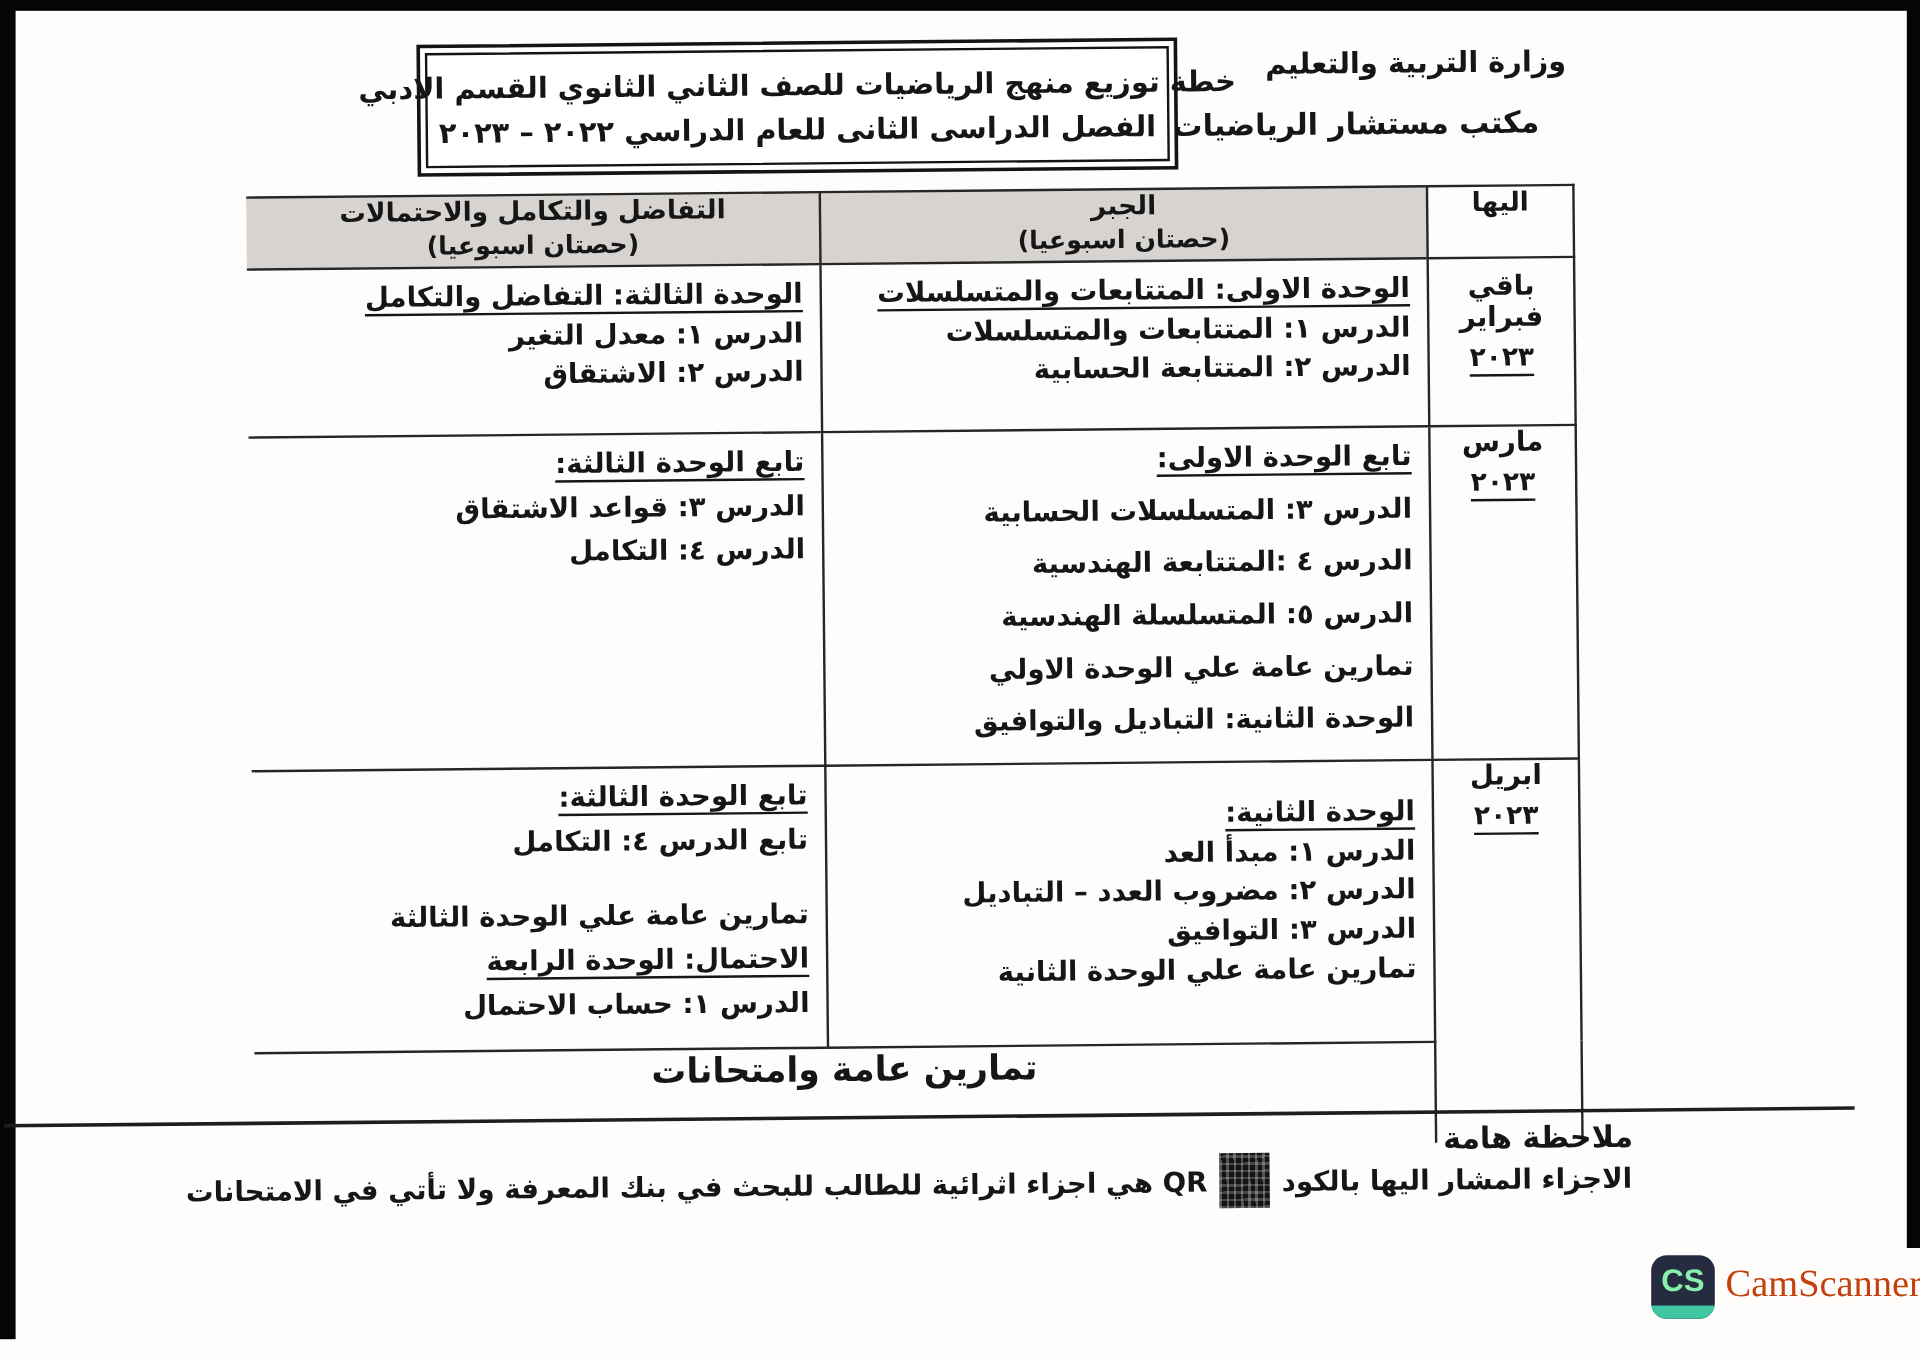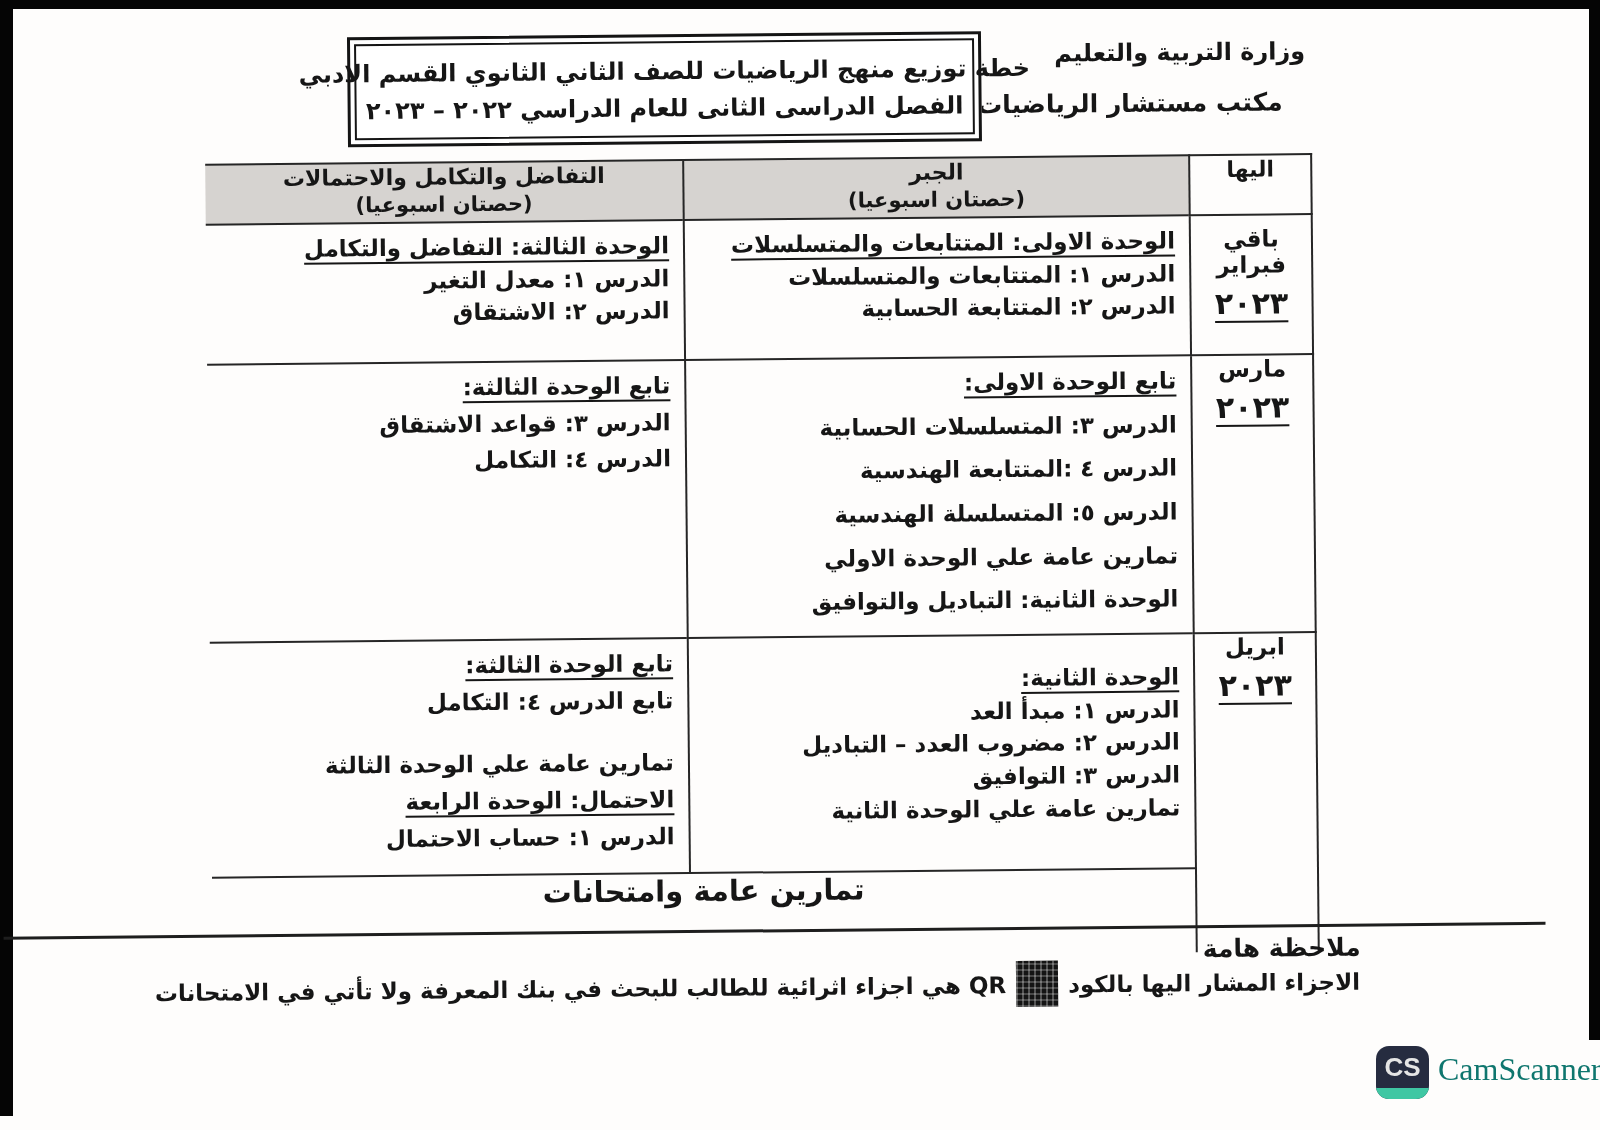--- a/index.html
+++ b/index.html
@@ -60,21 +60,21 @@
   
   .curriculum .no-left { border-left:none; }
   .curriculum .no-bottom { border-bottom:none; }
 
   .hd { height:60px; text-align:center; vertical-align:middle; font-size:22px; line-height:1.25; }
   .hd.gray { background:#d6d3d0; }
   .hd-sub { font-size:21px; }
 
   .month-cell { text-align:center; font-size:23px; }
   .month-cell .month-year {
-    display:inline-block; margin-top:8px; font-size:30px; letter-spacing:4px;
+    display:inline-block; margin-top:8px; font-size:22px; letter-spacing:4px;
     text-decoration:underline; text-decoration-thickness:2px; text-underline-offset:7px;
   }
   .month-top { vertical-align:top; padding-top:10px; }
   .month-mid { vertical-align:middle; }
 
   .cell { padding:8px 14px 6px 10px; font-size:23px; text-align:right; }
   .cell .ln { line-height:1.42; white-space:nowrap; }
   .u { text-decoration:underline; text-decoration-thickness:2px; text-underline-offset:6px; }
 
   .r1 td { height:140px; }
@@ -111,27 +111,27 @@
       repeating-linear-gradient(90deg, rgba(255,255,255,.28) 0 2px, transparent 2px 6px),
       repeating-linear-gradient(0deg,  rgba(255,255,255,.22) 0 2px, transparent 2px 6px);
   }
 
   
   .cs-badge {
     position:absolute; left:1376px; top:1046px; width:53px; height:53px;
     border-radius:13px; background:#262c40; overflow:hidden;
   }
   .cs-badge .cs-initials {
-    color:#e5e5e5; font-weight:700; font-size:26px; text-align:center; line-height:42px;
+    color:#86efac; font-weight:700; font-size:26px; text-align:center; line-height:42px;
     font-family:"Liberation Sans", sans-serif;
   }
   .cs-badge .cs-bar { position:absolute; left:0; right:0; bottom:0; height:11px; background:#3fc7a3; }
   .cs-label {
     position:absolute; left:1438px; top:1051px;
-    font-family:"Liberation Serif", serif; font-size:32px; color:#0f766e; white-space:nowrap;
+    font-family:"Liberation Serif", serif; font-size:32px; color:#c2410c; white-space:nowrap;
   }
 </style>
 </head>
 <body>
 
 <div class="edge edge-top"></div>
 <div class="edge edge-left"></div>
 <div class="edge edge-right"></div>
 
 <div id="scan-content">

